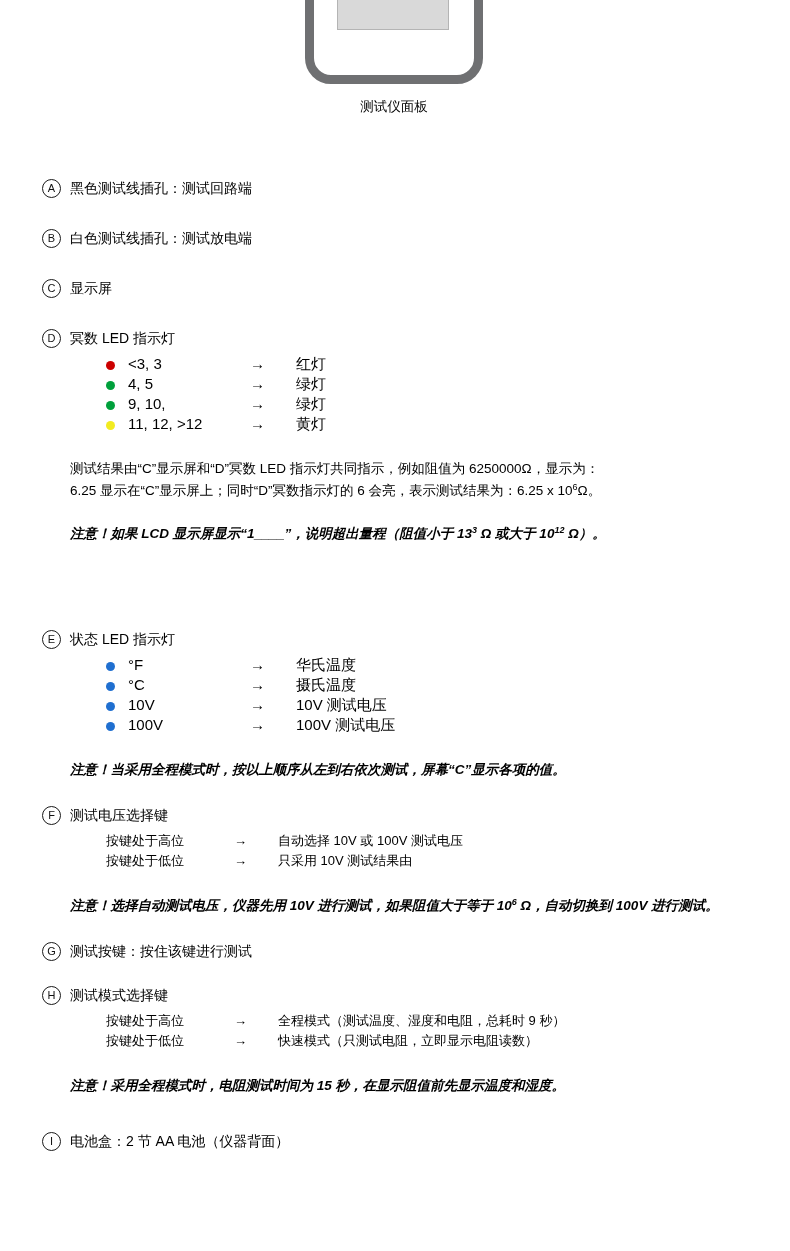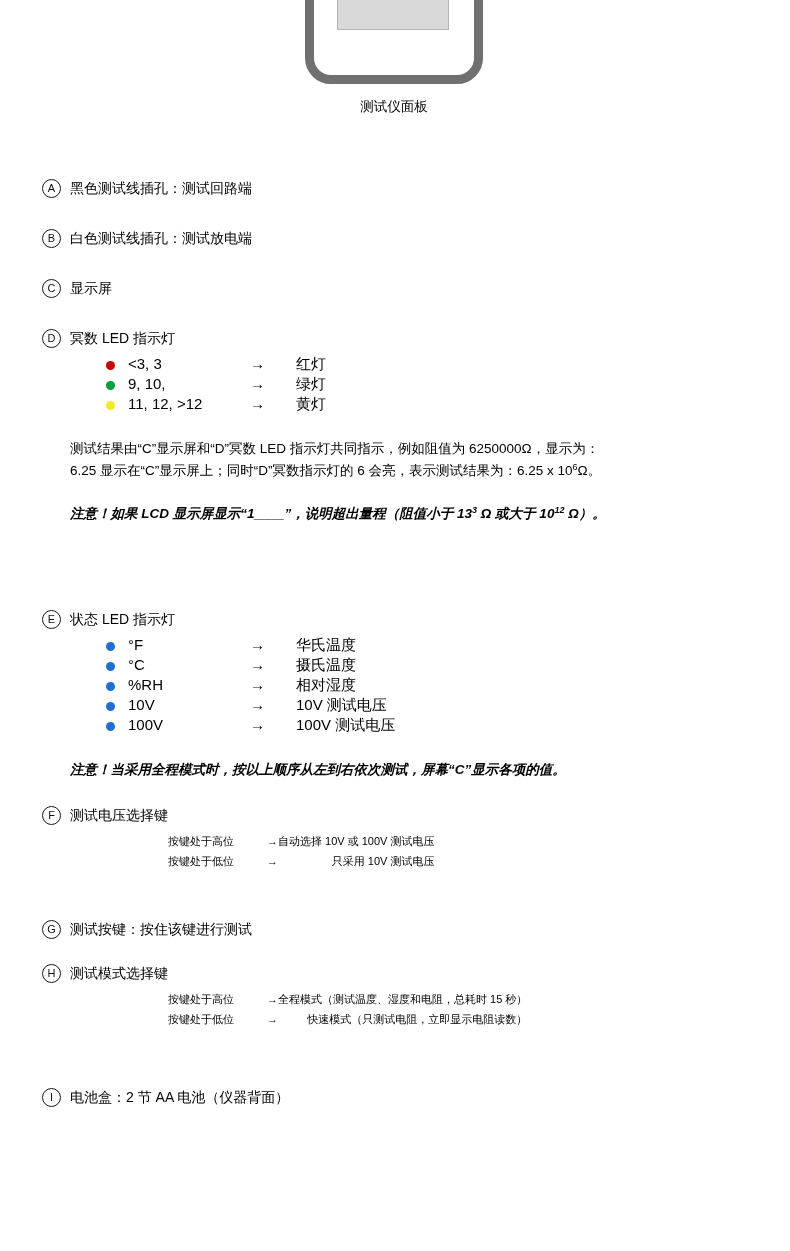--- a/index.html
+++ b/index.html
@@ -114,21 +114,21 @@
     width: 9px;
     height: 9px;
     border-radius: 50%;
     vertical-align: middle;
   }
   .dot-red { background: #cc0000; }
   .dot-green { background: #00a03c; }
   .dot-blue { background: #1f6fd0; }
   .dot-yellow { background: #f2eb20; }
 
-  .sub-table.plain td { font-size: 11px; text-align: right; }
+  .sub-table.plain td { font-size: 13px; }
   .sub-table.plain .td-left { width: 128px; }
   .sub-table.plain .td-arrow { width: 44px; }
 
   
   .para {
     margin: 0 62px 3px 62px;
     font-size: 13.5px;
     line-height: 22px;
     text-align: justify;
   }
@@ -201,20 +201,26 @@
     <table class="sub-table">
       <tbody>
           <tr>
         <td class="td-dot"><span class="dot dot-red"></span></td>
         <td class="td-left">&lt;3, 3</td>
         <td class="td-arrow">→</td>
         <td>红灯</td>
       </tr>
       <tr>
         <td class="td-dot"><span class="dot dot-green"></span></td>
+        <td class="td-left">4, 5</td>
+        <td class="td-arrow">→</td>
+        <td>绿灯</td>
+      </tr>
+      <tr>
+        <td class="td-dot"><span class="dot dot-green"></span></td>
         <td class="td-left">9, 10,</td>
         <td class="td-arrow">→</td>
         <td>绿灯</td>
       </tr>
       <tr>
         <td class="td-dot"><span class="dot dot-yellow"></span></td>
         <td class="td-left">11, 12, &gt;12</td>
         <td class="td-arrow">→</td>
         <td>黄灯</td>
       </tr>
@@ -254,26 +260,20 @@
         <td>华氏温度</td>
       </tr>
       <tr>
         <td class="td-dot"><span class="dot dot-blue"></span></td>
         <td class="td-left">°C</td>
         <td class="td-arrow">→</td>
         <td>摄氏温度</td>
       </tr>
       <tr>
         <td class="td-dot"><span class="dot dot-blue"></span></td>
-        <td class="td-left">%RH</td>
-        <td class="td-arrow">→</td>
-        <td>相对湿度</td>
-      </tr>
-      <tr>
-        <td class="td-dot"><span class="dot dot-blue"></span></td>
         <td class="td-left">10V</td>
         <td class="td-arrow">→</td>
         <td>10V 测试电压</td>
       </tr>
       <tr>
         <td class="td-dot"><span class="dot dot-blue"></span></td>
         <td class="td-left">100V</td>
         <td class="td-arrow">→</td>
         <td>100V 测试电压</td>
       </tr>
@@ -295,28 +295,31 @@
     <table class="sub-table plain">
       <tbody>
           <tr>
         <td class="td-left">按键处于高位</td>
         <td class="td-arrow">→</td>
         <td>自动选择 10V 或 100V 测试电压</td>
       </tr>
       <tr>
         <td class="td-left">按键处于低位</td>
         <td class="td-arrow">→</td>
-        <td>只采用 10V 测试电压</td>
+        <td>只采用 10V 测试结果由</td>
       </tr>
     </tbody>
       </table>
   </div>
 
   <div class="spacer-24"></div>
 
+  <div class="note">
+    <span>注意！选择自动测试电压，仪器先用 10V 进行测试，如果阻值大于等于 10</span><sup>6</sup><span> Ω，自动切换到 100V </span><span>进行测试。</span>
+  </div>
 
   <div class="spacer-24"></div>
 
   <div class="item">
     <div class="item-head">
       <span class="marker">G</span>
       <span>测试按键：按住该键进行测试</span>
     </div>
   </div>
 
@@ -325,33 +328,34 @@
   <div class="item">
     <div class="item-head">
       <span class="marker">H</span>
       <span>测试模式选择键</span>
     </div>
     <table class="sub-table plain">
       <tbody>
           <tr>
         <td class="td-left">按键处于高位</td>
         <td class="td-arrow">→</td>
-        <td>全程模式（测试温度、湿度和电阻，总耗时 15 秒）</td>
+        <td>全程模式（测试温度、湿度和电阻，总耗时 9 秒）</td>
       </tr>
       <tr>
         <td class="td-left">按键处于低位</td>
         <td class="td-arrow">→</td>
         <td>快速模式（只测试电阻，立即显示电阻读数）</td>
       </tr>
     </tbody>
       </table>
   </div>
 
   <div class="spacer-24"></div>
 
+  <div class="note">注意！采用全程模式时，电阻测试时间为 15 秒，在显示阻值前先显示温度和湿度。</div>
 
   <div class="spacer-24"></div>
   <div class="spacer-10"></div>
 
   <div class="item">
     <div class="item-head">
       <span class="marker">I</span>
       <span>电池盒：2 节 AA 电池（仪器背面）</span>
     </div>
   </div>

